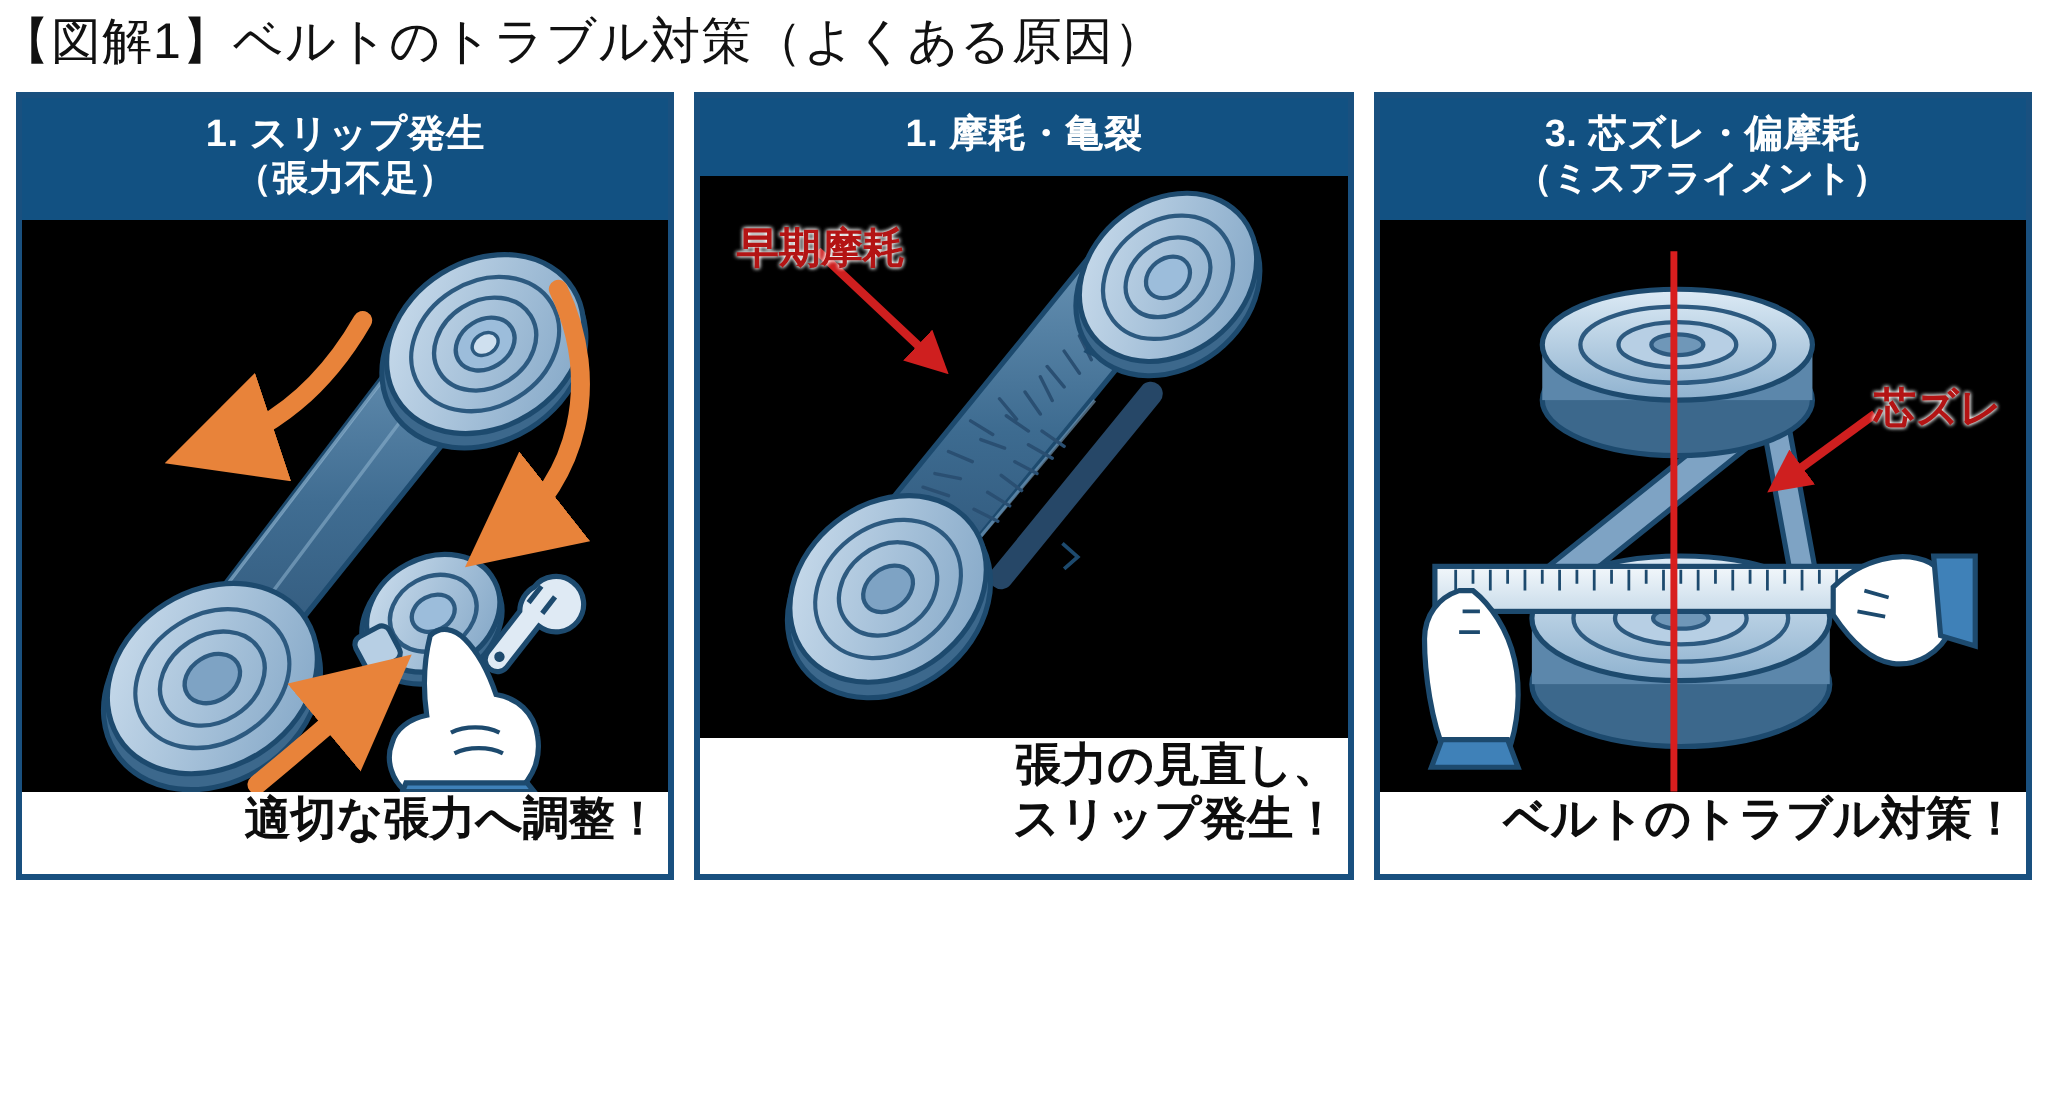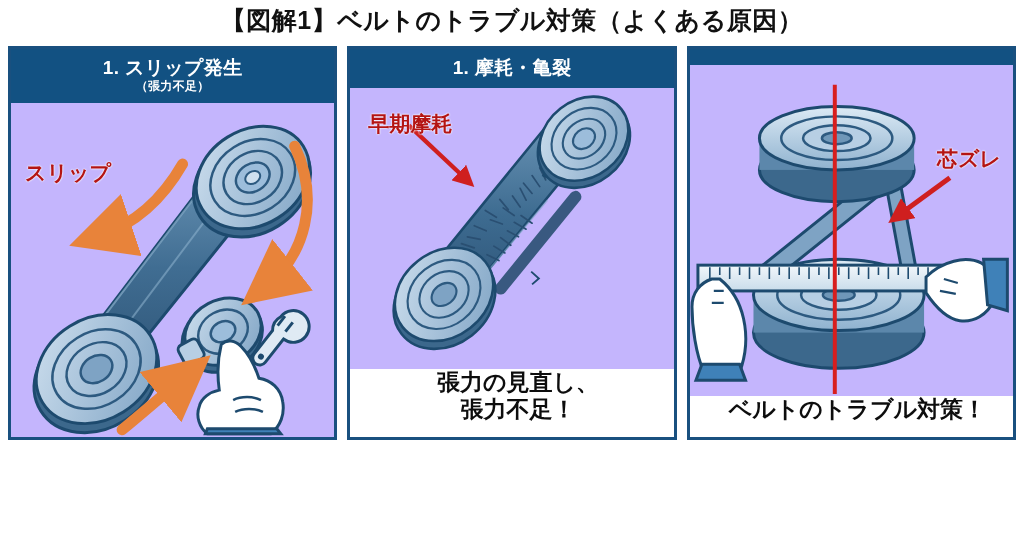--- a/index.html
+++ b/index.html
@@ -7,22 +7,22 @@
     width:1024px;height:559px;
     background:#ffffff;
     font-family:"Liberation Sans","DejaVu Sans",sans-serif;
     overflow:hidden;
   }
   .sheet{position:relative;width:1024px;height:559px;box-sizing:border-box;}
 
   
   .title{
     position:absolute;left:0;top:4px;width:1024px;
-    text-align:center;
-    font-size:25px;font-weight:bold;color:#111111;
+    text-align:left;
+    font-size:25px;font-weight:normal;color:#111111;
     letter-spacing:.5px;
     white-space:nowrap;
   }
 
   
   .panels{
     position:absolute;left:8px;top:46px;
     width:1008px;height:394px;
     display:flex;gap:10px;
   }
@@ -38,29 +38,29 @@
   .panel-head{
     background:#125182;
     color:#ffffff;
     text-align:center;
     padding:7px 2px 9px 2px;
     font-size:19px;font-weight:bold;
     line-height:1.22;
     letter-spacing:.3px;
     flex:0 0 auto;
   }
-  .panel-head .l2{display:block;font-size:12px;}
+  .panel-head .l2{display:block;font-size:18px;}
   .panel-body{
     position:relative;
     flex:1 1 auto;
-    background:#c4b5fd;
+    background:#000000;
   }
   .panel-foot{
     flex:0 0 auto;
-    text-align:center;
+    text-align:right;
     color:#0d0d0d;
     font-size:23px;font-weight:bold;
     line-height:1.18;
     padding:0 4px 14px 16px;
   }
   .panel-foot .l2{display:block;}
 
   
   .redlabel{
     position:absolute;
@@ -149,21 +149,23 @@
           <g>
             <path d="M212,240 C208,256 208,272 210,286 C200,288 192,294 190,302
                      C186,312 190,324 198,330 L262,330 C272,322 276,310 274,298
                      C272,284 262,276 250,274 C246,262 240,250 232,242 C226,236 218,234 212,240 z" fill="#ffffff" stroke="#1d4a6e" stroke-width="3"></path>
             <path d="M224,296 C232,292 244,292 252,296" stroke="#1d4a6e" stroke-width="2.5" fill="none"></path>
             <path d="M226,308 C234,304 246,304 254,308" stroke="#1d4a6e" stroke-width="2.5" fill="none"></path>
             <path d="M198,325 L268,325 L272,330 L196,330 z" fill="#3f81b8" stroke="#1d4a6e" stroke-width="3"></path>
           </g>
         </svg>
 
-        <div class="redlabel" style="left:14px;top:56px;">スリップ</div>
+      </div>
+      <div class="panel-foot">
+        <span>適切な張力へ調整！</span>
       </div>
     </div>
 
     <div class="panel">
       <div class="panel-head">
         <span>1. 摩耗・亀裂</span>
       </div>
       <div class="panel-body">
         <svg class="art" viewBox="0 0 326 330" preserveAspectRatio="xMidYMid meet">
           <defs>
@@ -221,26 +223,28 @@
             <ellipse cx="4" cy="-6" rx="16" ry="12" fill="#7ea3c4" stroke="#2d5a80" stroke-width="2.5"></ellipse>
           </g>
 
           <path d="M42,44 L110,108" stroke="#cf1f1f" stroke-width="5" fill="none" marker-end="url(#rhead2)"></path>
         </svg>
 
         <div class="redlabel" style="left:18px;top:22px;">早期摩耗</div>
       </div>
       <div class="panel-foot">
         <span>張力の見直し、</span>
-        <span class="l2">張力不足！</span>
+        <span class="l2">スリップ発生！</span>
       </div>
     </div>
 
     <div class="panel">
       <div class="panel-head">
+        <span>3. 芯ズレ・偏摩耗</span>
+        <span class="l2">（ミスアライメント）</span>
       </div>
       <div class="panel-body">
         <svg class="art" viewBox="0 0 326 330" preserveAspectRatio="xMidYMid meet">
           <defs>
             <linearGradient id="plg3" x1="0" y1="0" x2="0" y2="1">
               <stop offset="0" stop-color="#dceaf5"></stop>
                 <stop offset="1" stop-color="#8fb2cf"></stop>
             </linearGradient>
             <linearGradient id="rulerg" x1="0" y1="0" x2="0" y2="1">
               <stop offset="0" stop-color="#f2f7fb"></stop>

